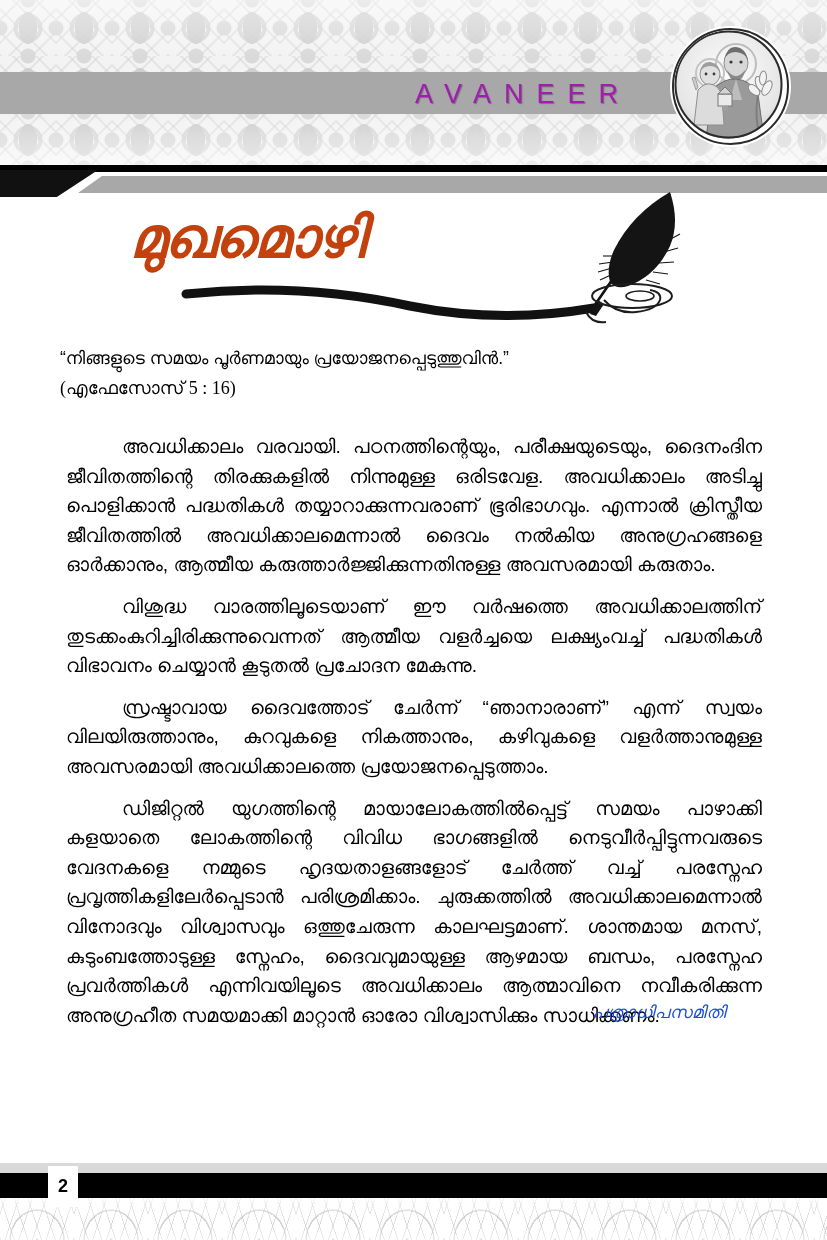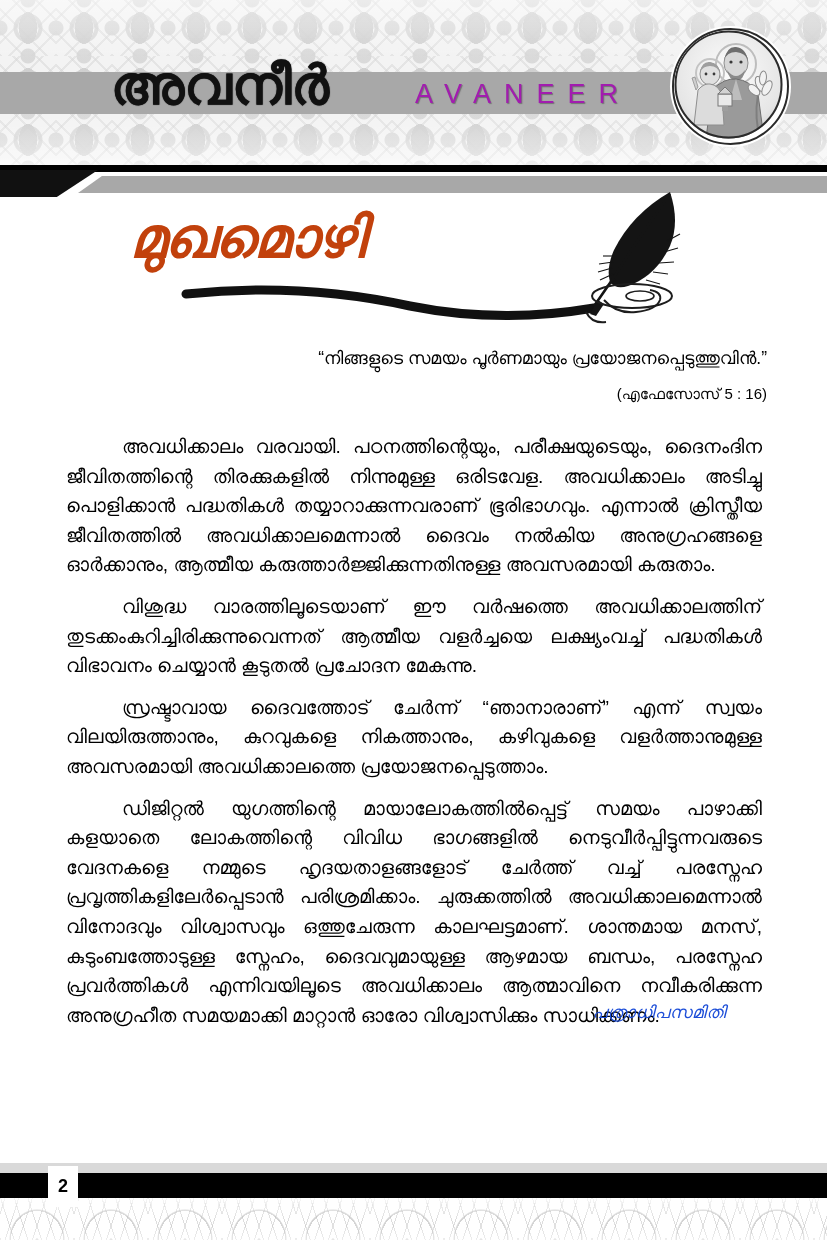--- a/index.html
+++ b/index.html
@@ -194,32 +194,33 @@
     width: 420px;
     height: 40px;
   }
 
   
   .quote-block {
     position: absolute;
     left: 60px;
     top: 345px;
     width: 707px;
-    text-align: right;
+    text-align: left;
   }
   .quote-text {
     font-size: 17.5px;
     line-height: 1.5;
     color: #000;
   }
   .quote-ref {
-    font-size: 15px;
+    font-size: 18px;
     line-height: 1.6;
-    margin-top: 11px;
+    margin-top: 3px;
     color: #000;
+    font-family: Liberation Serif, serif;
   }
 
   
   .article-body {
     position: absolute;
     left: 66px;
     top: 424px;
     width: 696px;
   }
   .para {
@@ -302,21 +303,20 @@
 <body>
 
 <div class="page">
 
   <div class="masthead">
     <div class="masthead-pattern"></div>
     <div class="masthead-vignette"></div>
     <div class="masthead-band"></div>
     <div class="band-gap"></div>
 
-    <div class="logo-malayalam">അവനീർ</div>
     <div class="logo-latin">AVANEER</div>
 
     <div class="medallion">
       <svg width="109" height="109" viewBox="0 0 109 109">
         <defs>
           <radialGradient id="mg" cx="50%" cy="40%" r="70%">
             <stop offset="0%" stop-color="#fdfdfd"></stop>
             <stop offset="70%" stop-color="#e6e6e6"></stop>
             <stop offset="100%" stop-color="#c9c9c9"></stop>
           </radialGradient>

